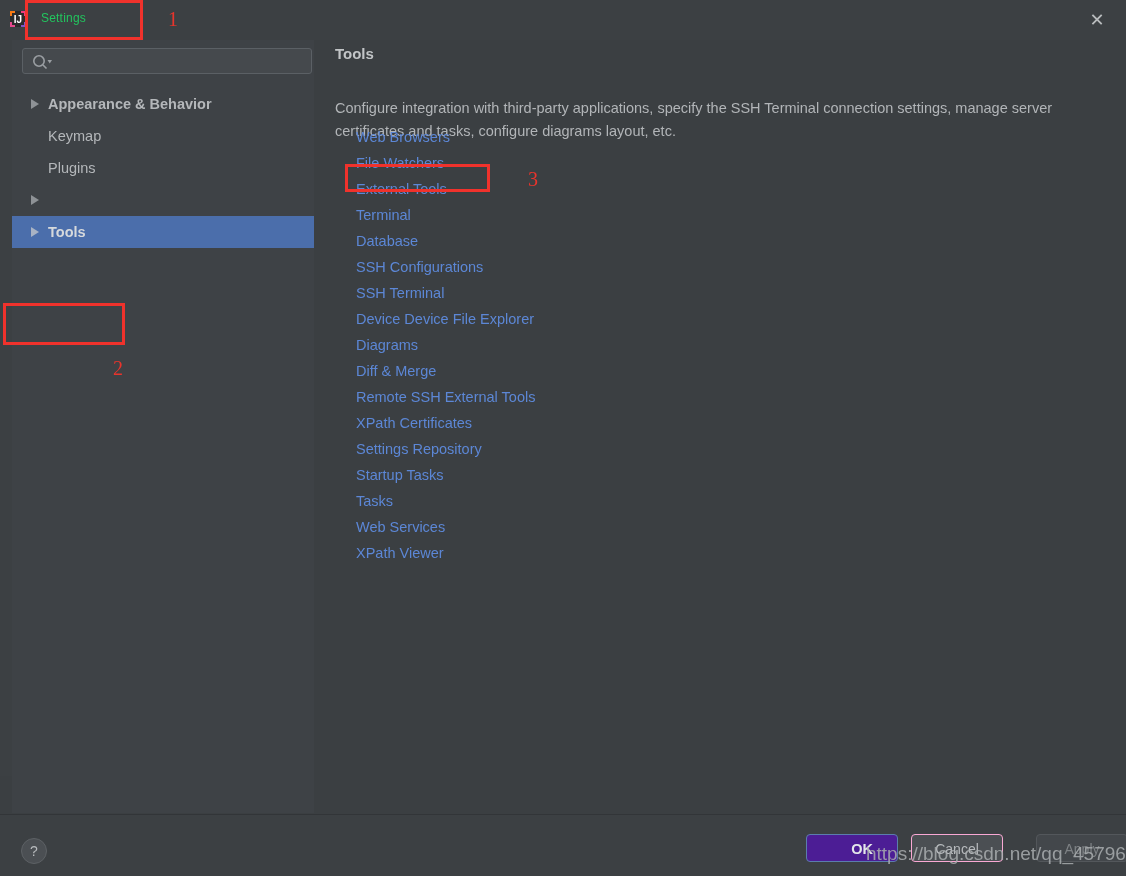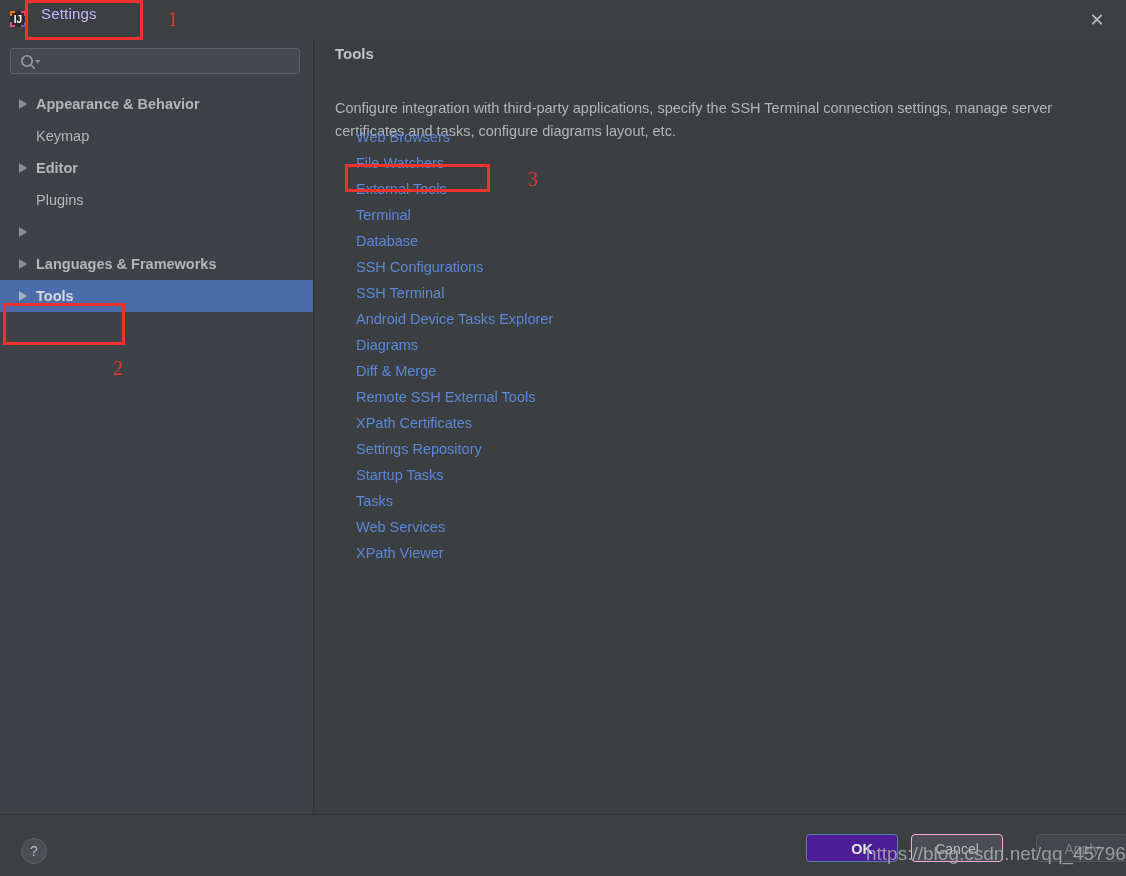--- a/index.html
+++ b/index.html
@@ -32,40 +32,40 @@
     height: 40px;
     background: #3c4043;
   }
   .app-icon {
     position: absolute;
     left: 9px; top: 10px;
     width: 18px; height: 18px;
   }
   .title-text {
     position: absolute;
-    left: 41px; top: 5px;
-    font-size: 15px;
-    color: #c4b5fd;
+    left: 41px; top: 11px;
+    font-size: 12px;
+    color: #22c55e;
     letter-spacing: 0.2px;
   }
   .close-btn {
     position: absolute;
     right: 12px; top: 5px;
     width: 34px; height: 30px;
     color: #b9bcbe;
     font-size: 18px;
     line-height: 30px;
     text-align: center;
     cursor: default;
   }
 
   
   .left-panel {
     position: absolute;
-    left: 0; top: 40px;
+    left: 12px; top: 40px;
     width: 313px;
     height: 773px;
     background: #3e4246;
     border-right: 1px solid #2f3234;
   }
   .search-box {
     position: absolute;
     left: 10px; top: 8px;
     width: 290px;
     height: 26px;
@@ -295,50 +295,34 @@
               <path d="M1 0 L9 5 L1 10 Z" fill="#8e9296"></path>
             </svg>
         </span>
         <span class="label">Appearance &amp; Behavior</span>
       </div>
 
       <div class="tree-row">
         <span class="label">Keymap</span>
       </div>
 
+
+      <div class="tree-row">
+        <span class="label">Plugins</span>
+      </div>
+
+
       <div class="tree-row bold">
         <span class="arrow">
           <svg width="10" height="10" viewBox="0 0 10 10">
               <path d="M1 0 L9 5 L1 10 Z" fill="#8e9296"></path>
             </svg>
         </span>
-        <span class="label">Editor</span>
-      </div>
-
-      <div class="tree-row">
-        <span class="label">Plugins</span>
-      </div>
-
-
-      <div class="tree-row bold">
-        <span class="arrow">
-          <svg width="10" height="10" viewBox="0 0 10 10">
-              <path d="M1 0 L9 5 L1 10 Z" fill="#8e9296"></path>
-            </svg>
-        </span>
-      </div>
-
-      <div class="tree-row bold">
-        <span class="arrow">
-          <svg width="10" height="10" viewBox="0 0 10 10">
-              <path d="M1 0 L9 5 L1 10 Z" fill="#8e9296"></path>
-            </svg>
-        </span>
-        <span class="label">Languages &amp; Frameworks</span>
-      </div>
+      </div>
+
 
       <div class="tree-row bold selected">
         <span class="arrow">
           <svg width="10" height="10" viewBox="0 0 10 10">
               <path d="M1 0 L9 5 L1 10 Z" fill="#a9b3c4"></path>
             </svg>
         </span>
         <span class="label">Tools</span>
       </div>
 
@@ -350,21 +334,21 @@
     <div class="description">Configure integration with third-party applications, specify the SSH Terminal connection settings, manage server certificates and tasks, configure diagrams layout, etc.</div>
 
     <div class="link-list">
       <span class="link-item">Web Browsers</span>
       <span class="link-item">File Watchers</span>
       <span class="link-item">External Tools</span>
       <span class="link-item">Terminal</span>
       <span class="link-item">Database</span>
       <span class="link-item">SSH Configurations</span>
       <span class="link-item">SSH Terminal</span>
-      <span class="link-item">Android Device Tasks Explorer</span>
+      <span class="link-item">Device Device File Explorer</span>
       <span class="link-item">Diagrams</span>
       <span class="link-item">Diff &amp; Merge</span>
       <span class="link-item">Remote SSH External Tools</span>
       <span class="link-item">XPath Certificates</span>
       <span class="link-item">Settings Repository</span>
       <span class="link-item">Startup Tasks</span>
       <span class="link-item">Tasks</span>
       <span class="link-item">Web Services</span>
       <span class="link-item">XPath Viewer</span>
     </div>

